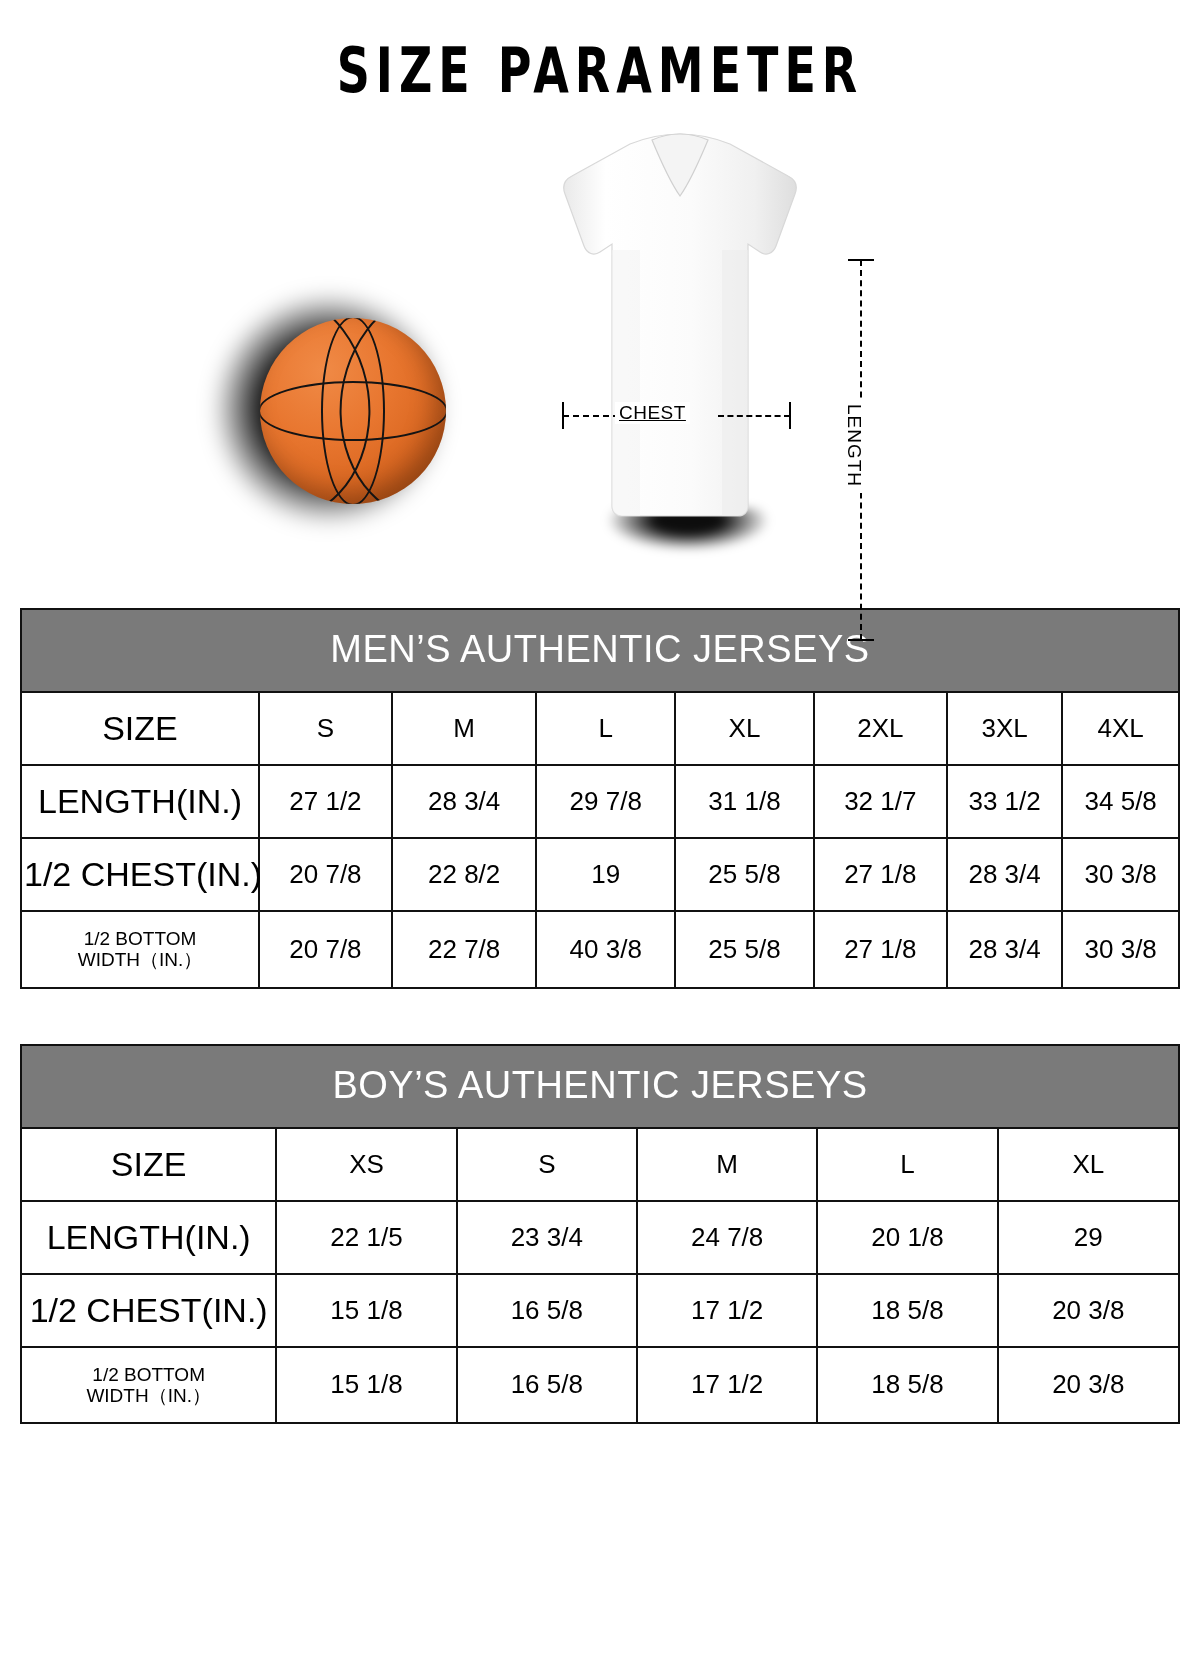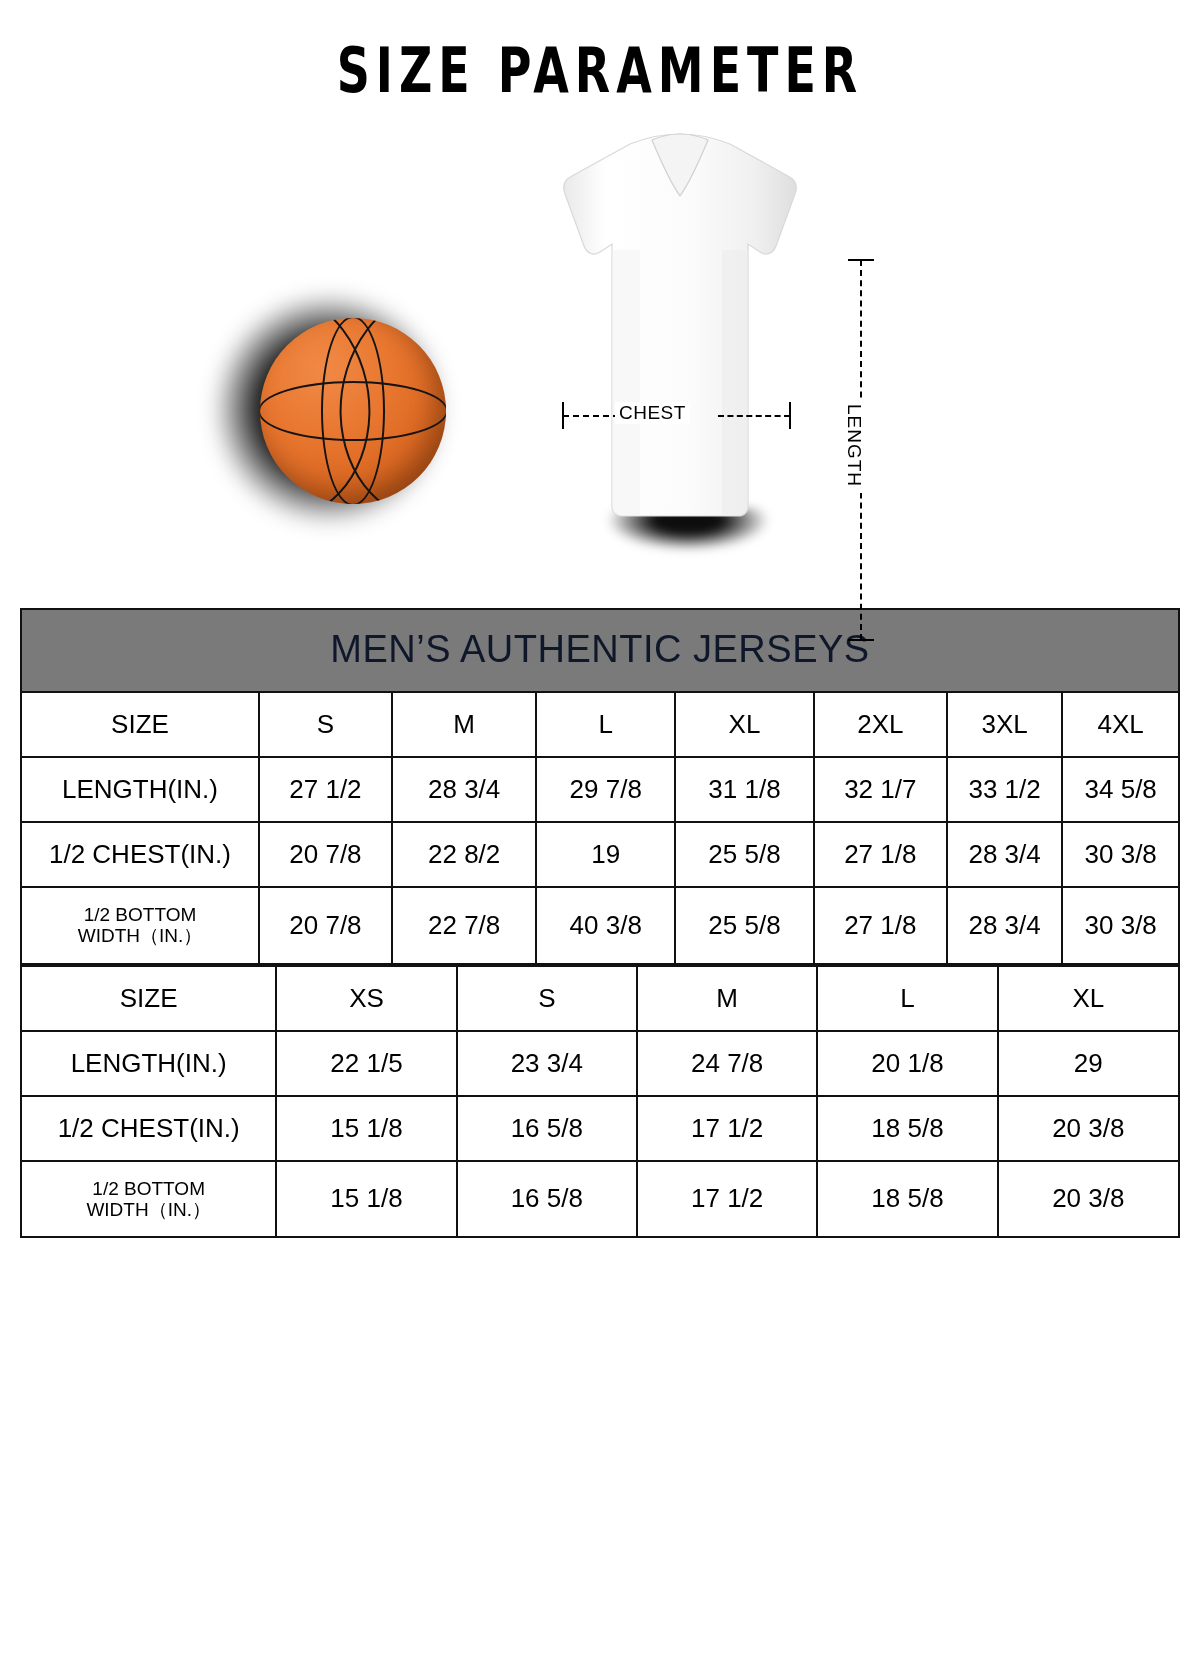--- a/index.html
+++ b/index.html
@@ -122,20 +122,21 @@
   .jersey-svg { position: absolute; left: 0; top: 0; }
 
   .chest-label {
     position: absolute;
     left: 615px;
     top: 272px;
     font-size: 19px;
     letter-spacing: .5px;
     background: #fff;
     padding: 0 4px;
+    text-decoration: underline;
   }
   .chest-line-l {
     position: absolute;
     left: 563px;
     top: 285px;
     width: 56px;
     border-top: 2px dashed #000;
   }
   .chest-line-r {
     position: absolute;
@@ -198,21 +199,21 @@
 
   
   .table-block {
     margin: 0 20px;
     border: 2px solid #111;
     border-top: none;
   }
 
   .table-header {
     background: #7a7a7a;
-    color: #0f172a;
+    color: #ffffff;
     text-align: center;
     font-size: 38px;
     padding: 18px 0 20px 0;
     letter-spacing: .5px;
     border: 2px solid #111;
     border-bottom: none;
   }
 
   table {
     border-collapse: collapse;
@@ -220,21 +221,21 @@
     table-layout: fixed;
   }
   td {
     border: 2px solid #111;
     text-align: center;
     font-size: 26px;
     padding: 16px 2px;
     white-space: nowrap;
   }
   td.rowhead {
-    font-size: 26px;
+    font-size: 34px;
   }
   td.two-line {
     line-height: 1.12;
     font-size: 19px;
   }
   
   table tr td:first-child { border-left: none; }
   table tr td:last-child { border-right: none; }
   table tr:last-child td { border-bottom: none; }
 </style>
@@ -348,20 +349,21 @@
         <td>27  1/8</td>
         <td>28  3/4</td>
         <td>30  3/8</td>
       </tr>
     </tbody>
       </table>
   </div>
 </div>
 
 <div>
+  <div class="table-header" style="margin:55px 20px 0 20px;">BOY’S AUTHENTIC JERSEYS</div>
   <div class="table-block">
     <table>
       <colgroup>
         <col style="width:22%">
           <col style="width:15.6%">
           <col style="width:15.6%">
         <col style="width:15.6%">
           <col style="width:15.6%">
           <col style="width:15.6%">
       </colgroup>

